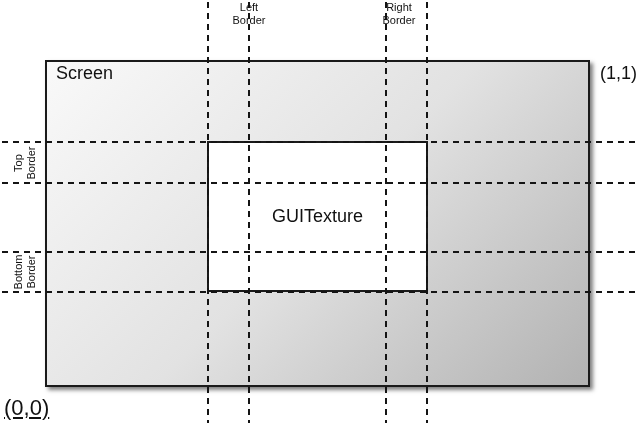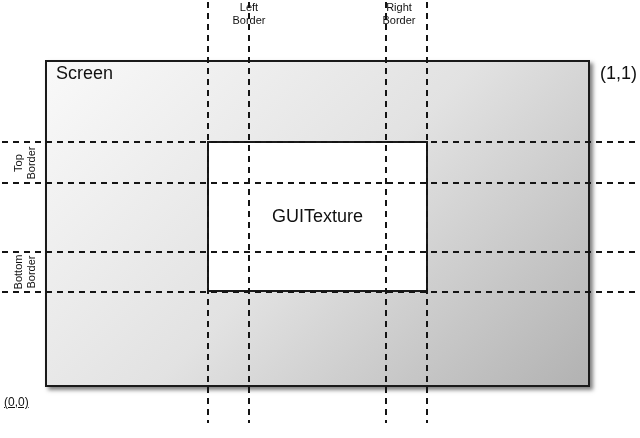--- a/index.html
+++ b/index.html
@@ -53,21 +53,21 @@
   .h-bottom-edge{top:291px;}
   
   .txt{position:absolute;z-index:5;white-space:nowrap;}
   .label-screen{left:56px;top:63px;font-size:18px;}
   .label-texture{
     left:207px;top:141px;width:221px;height:151px;
     display:flex;align-items:center;justify-content:center;
     font-size:18px;white-space:nowrap;
   }
   .coord-tr{top:40px;right:3px;font-size:18px;margin-top:23px;}
-  .coord-bl{left:4px;top:395px;font-size:12px;text-decoration:underline;}
+  .coord-bl{left:4px;top:395px;font-size:22px;text-decoration:underline;}
   .small-label{
     font-size:11px;line-height:13px;text-align:center;
   }
   .top-label{top:1px;width:48px;}
   .tl-left{left:205px;margin-left:20px;}
   .tl-right{left:375px;}
   .side-label{
     width:41px;height:30px;left:4px;
     transform:rotate(-90deg);
     display:flex;flex-direction:column;justify-content:center;

